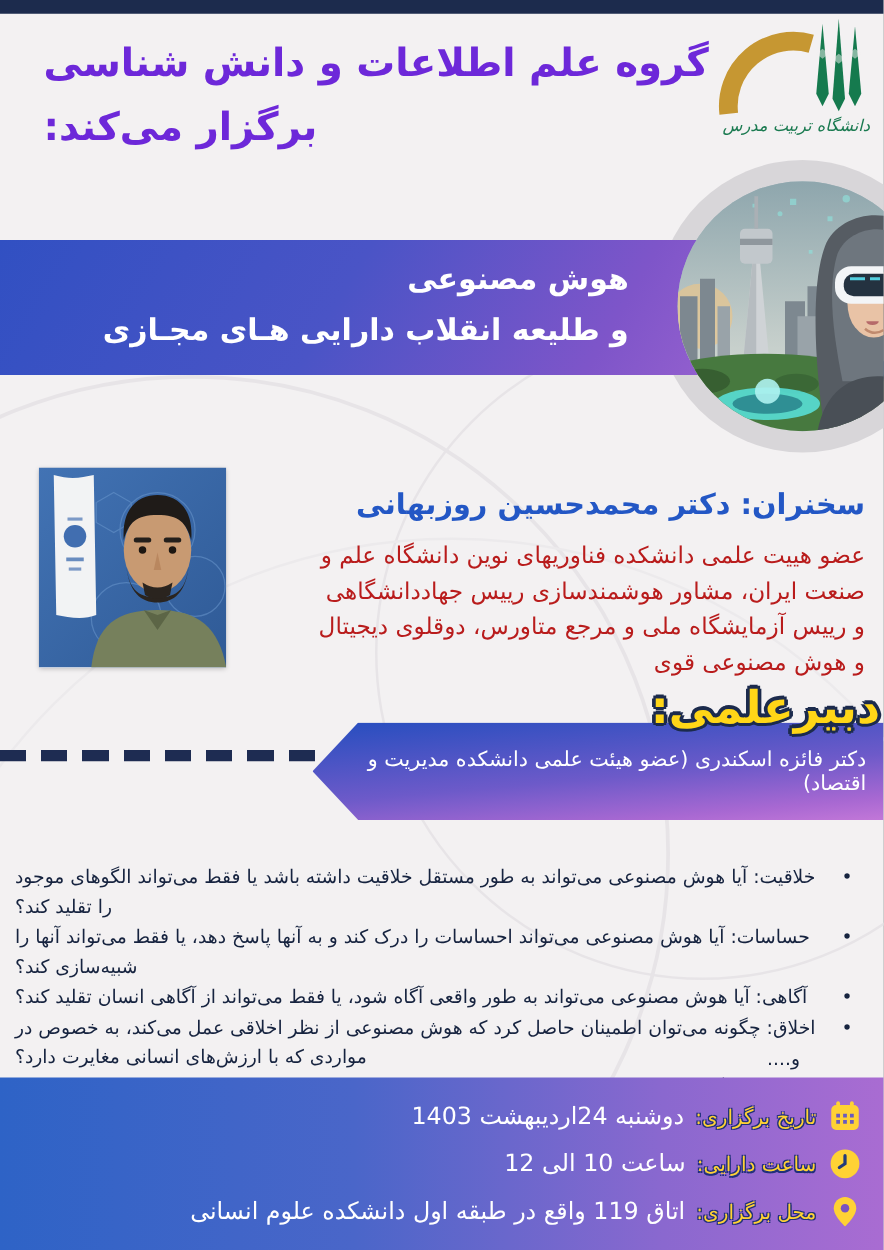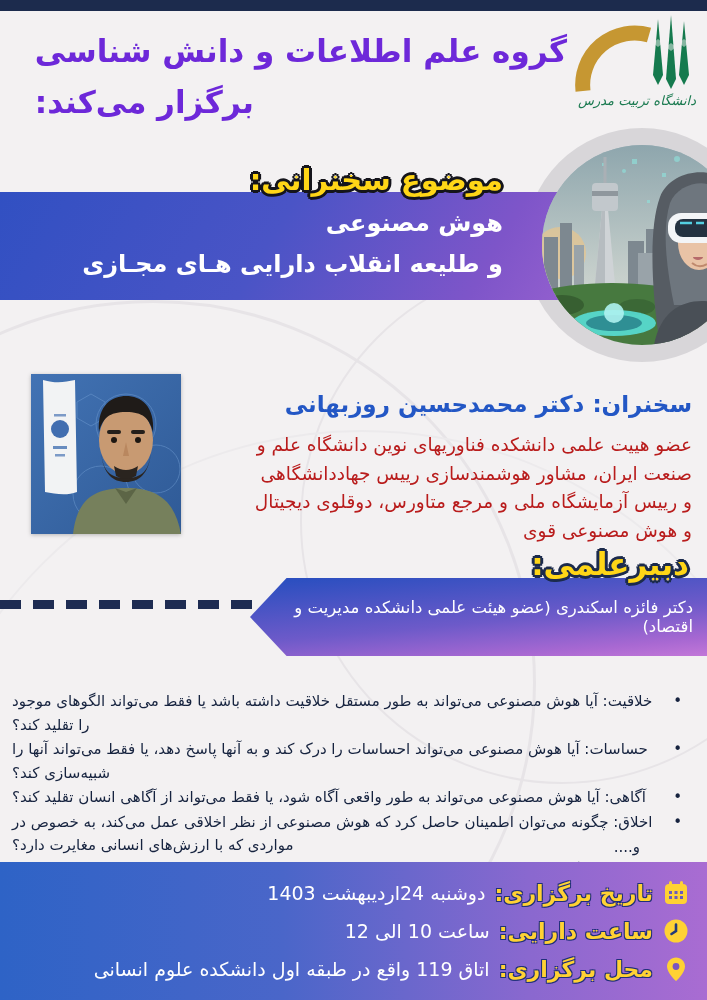--- a/index.html
+++ b/index.html
@@ -36,22 +36,22 @@
 
   
   .speaker-photo{position:absolute;left:31px;top:374px;width:150px;height:160px;z-index:4;
     box-shadow:0 1px 4px rgba(0,0,0,.25);}
   .speaker-name{position:absolute;top:391px;right:15px;z-index:5;direction:rtl;
     color:#2357c5;font-weight:800;font-size:23px;}
   .speaker-bio{position:absolute;top:431px;right:15px;width:480px;z-index:5;direction:rtl;
     text-align:right;color:#b91c1c;font-size:18.5px;line-height:28.5px;white-space:pre-line;}
 
   
-  .secretary-label{position:absolute;top:546px;right:18px;z-index:6;direction:rtl;
-    font-size:31px;font-weight:800;color:#ffd617;
+  .secretary-label{position:absolute;top:546px;right:3px;z-index:6;direction:rtl;
+    font-size:36px;font-weight:800;color:#ffd617;
     text-shadow:-2px -2px 0 #1c2b4d,2px -2px 0 #1c2b4d,-2px 2px 0 #1c2b4d,2px 2px 0 #1c2b4d,0 3px 0 #1c2b4d,3px 0 0 #1c2b4d,-3px 0 0 #1c2b4d,0 -3px 0 #1c2b4d;}
   .secretary-banner{position:absolute;left:250px;top:578px;width:457px;height:78px;z-index:5;
     background:linear-gradient(175deg,#2c4fc0 5%,#6d5ac9 55%,#a868d2 85%,#c277d8 100%);
     clip-path:polygon(0% 50%,8% 0%,100% 0%,100% 100%,8% 100%);
     display:flex;align-items:center;justify-content:flex-end;direction:rtl;}
   .secretary-banner span{color:#fff;font-size:16.5px;padding-right:14px;padding-left:44px;}
   .dash-line{position:absolute;left:0;top:600px;width:252px;height:9px;z-index:4;
     background:repeating-linear-gradient(90deg,#1e2c52 0 21px,transparent 21px 33px);}
 
   
@@ -63,21 +63,21 @@
   .topics-list li::before{content:"•";position:absolute;right:0;top:0;color:#16233f;}
   .topics-more{position:absolute;top:838px;right:67px;z-index:5;direction:rtl;color:#16233f;font-size:15px;}
 
   
   .footer{position:absolute;left:0;top:862px;width:707px;height:138px;z-index:6;
     background:linear-gradient(90deg,#2e63c6 0%,#4a66c9 40%,#8a68cf 75%,#a96cd2 100%);
     display:flex;flex-direction:column;justify-content:center;gap:11px;direction:rtl;
     padding-right:18px;box-sizing:border-box;}
   .footer-row{display:flex;align-items:center;gap:9px;}
   .footer-row .icon{width:27px;height:27px;flex:0 0 auto;display:flex;align-items:center;justify-content:center;}
-  .footer-label{color:#ffd234;font-weight:700;font-size:22px;
+  .footer-label{color:#ffd234;font-weight:400;font-size:16px;
     text-shadow:-1px -1px 0 #20307a,1px -1px 0 #20307a,-1px 1px 0 #20307a,1px 1px 0 #20307a;}
   .footer-value{color:#ffffff;font-size:19px;}
 </style>
 </head>
 <body>
 
 <div class="poster">
   <div class="swirl s1"></div>
   <div class="swirl s2"></div>
   <div class="swirl s3"></div>
@@ -177,21 +177,20 @@
         <rect x="126" y="68" width="70" height="30" rx="13" fill="#f3f5f7"></rect>
         <rect x="133" y="74" width="54" height="18" rx="8" fill="#243240"></rect>
         <path d="M138,78 h12 M154,78 h8 M166,80 h10" stroke="#53cfe0" stroke-width="2.5" fill="none"></path>
         <rect x="190" y="72" width="14" height="20" rx="5" fill="#dfe3e6"></rect>
 
         <path d="M112,200 C118,168 138,156 160,156 C184,156 198,172 202,200 Z" fill="#494f56"></path>
       </g>
     </svg>
   </div>
 
-  <div class="topic-label">موضوع سخنرانی:</div>
   <div class="band-text">
     <div>هوش مصنوعی</div>
     <div>و طلیعه انقلاب دارایی هـای مجـازی</div>
   </div>
 
   <div class="speaker-photo">
     <svg width="150" height="160" viewBox="0 0 150 160">
       <defs>
         <linearGradient id="pbg" x1="0" y1="0" x2="1" y2="1">
           <stop offset="0" stop-color="#4273b4"></stop>

